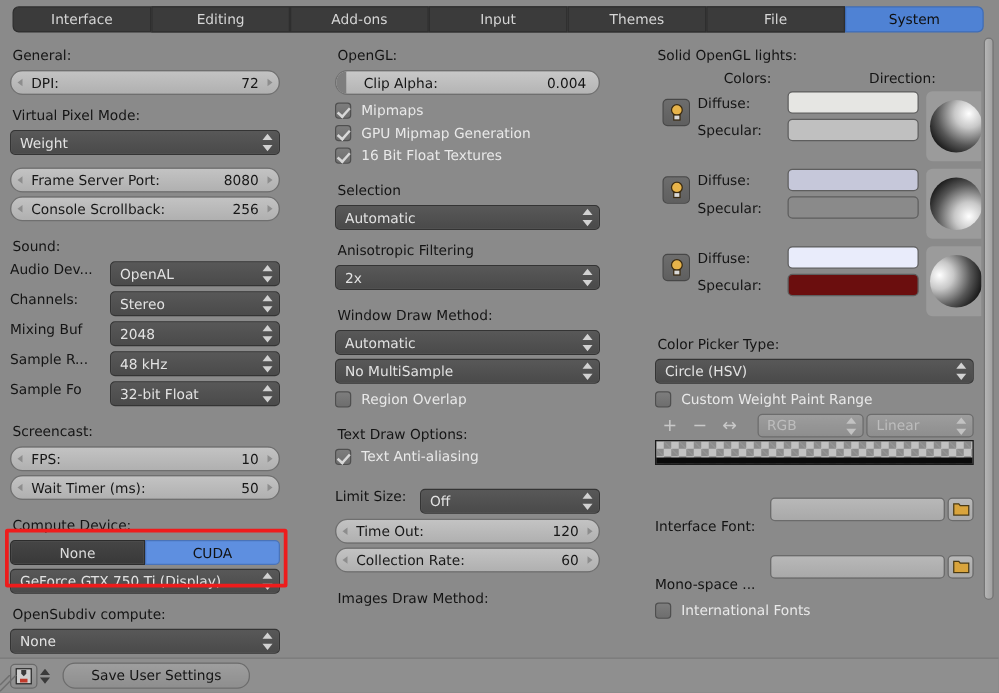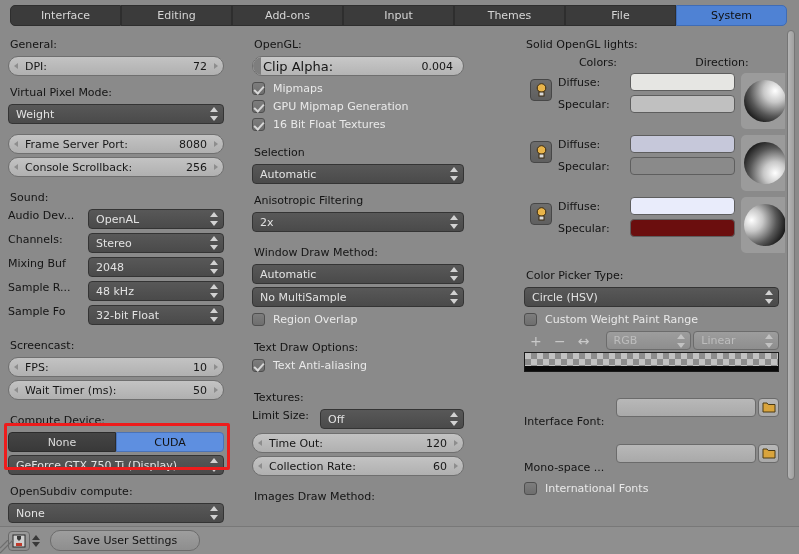--- a/index.html
+++ b/index.html
@@ -32,21 +32,21 @@
     cursor: pointer;
     margin: 0;
   }
   .tab:first-child { border-top-left-radius: 5px; border-bottom-left-radius: 5px; }
   .tab:last-child { border-top-right-radius: 5px; border-bottom-right-radius: 5px; }
   .tab.active { background: #4f82d4; color: #0f0f0f; border-color: #3f6cb5; }
 
   
   .col { position: absolute; top: 38px; }
   #col-left  { left: 8px;   width: 216px; }
-  #col-mid   { left: 252px; width: 212px; }
+  #col-mid   { left: 268px; width: 212px; }
   #col-right { left: 524px; width: 255px; }
 
   .sec-label { color: #141414; font-size: 11px; margin: 0 0 5px 2px; line-height: 13px; }
   .gap6 { height: 6px; }
   .gap10 { height: 10px; }
   .gap14 { height: 14px; }
 
   
   .numfield {
     position: relative;
@@ -78,21 +78,21 @@
     display: flex; align-items: center;
     padding: 0 10px;
     cursor: ew-resize;
     overflow: hidden;
   }
   .slider .fill {
     position: absolute; left: 0; top: 0; bottom: 0;
     background: #7e7e7e;
     border-radius: 10px 0 0 10px;
   }
-  .slider .lbl { position: relative; flex: 1 1 auto; color: #151515; font-size: 13px; }
+  .slider .lbl { position: relative; flex: 1 1 auto; color: #151515; font-size: 11px; margin-left: 12px; }
   .slider .val { position: relative; color: #151515; font-size: 11px; }
 
   
   .dropdown {
     position: relative;
     height: 20px; width: 100%;
     background: linear-gradient(#585858, #4a4a4a);
     border: 1px solid #343434;
     border-radius: 4px;
     display: flex; align-items: center;
@@ -505,21 +505,20 @@
     </div>
 
     <div class="gap10"></div>
     <div class="sec-label">Text Draw Options:</div>
     <div class="cbrow">
       <span class="cbox checked"></span>
       <span class="cbtext">Text Anti-aliasing</span>
     </div>
 
     <div class="gap14"></div>
-    <div class="sec-label">Textures:</div>
     <div class="row">
       <span class="rlabel" style="width:68px;flex:0 0 68px;">Limit Size:</span>
       <span class="rwidget">
           <span class="dropdown">
         <span>Off</span>
         <span class="updown">
               <i class="up"></i>
               <i class="dn"></i>
             </span>
       </span>

